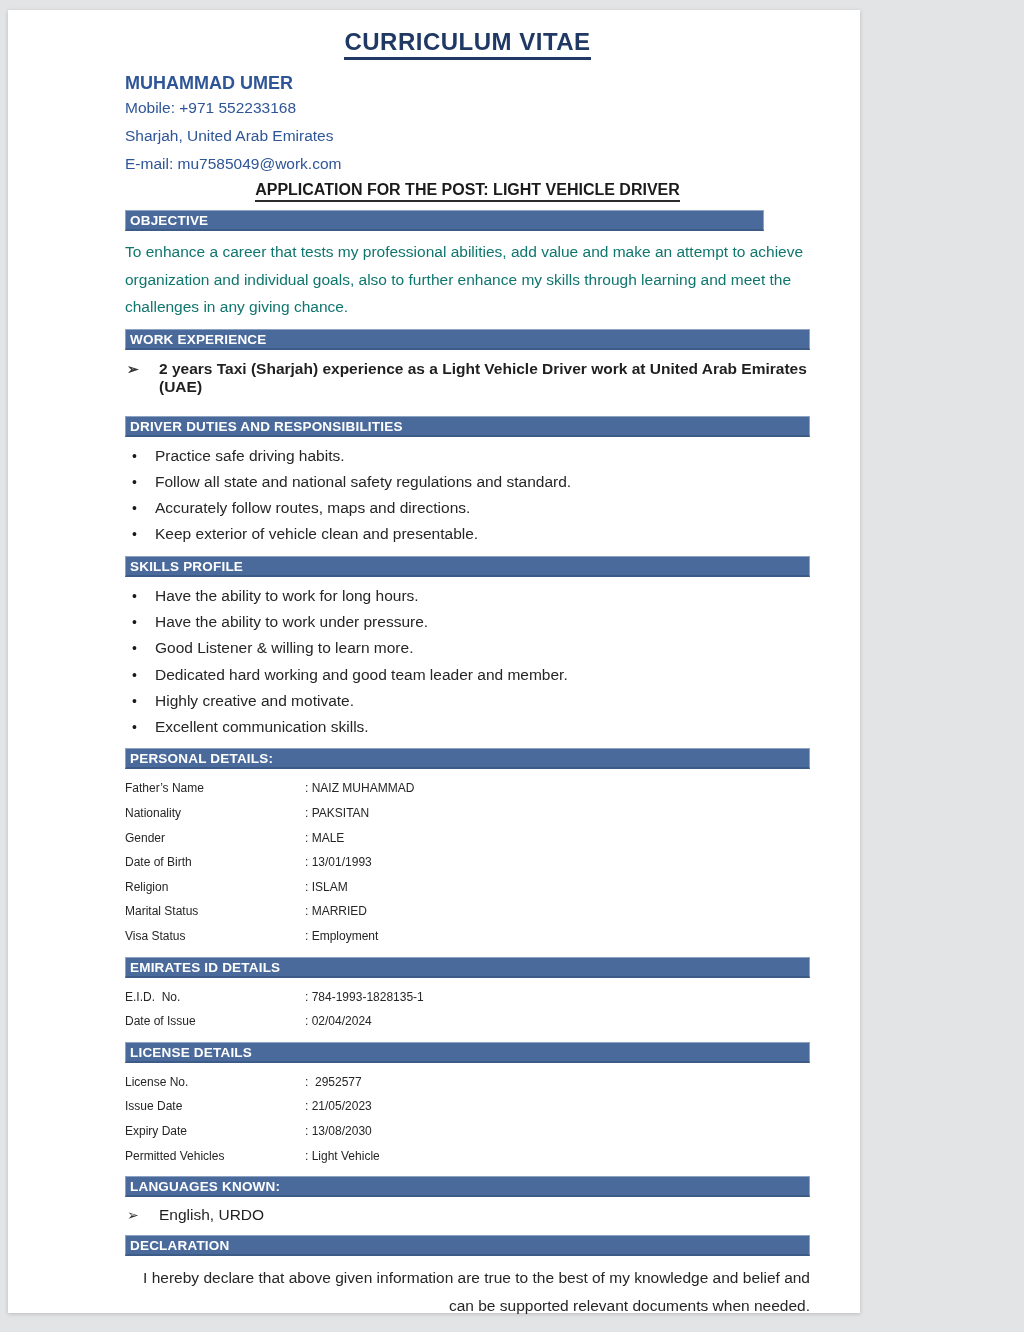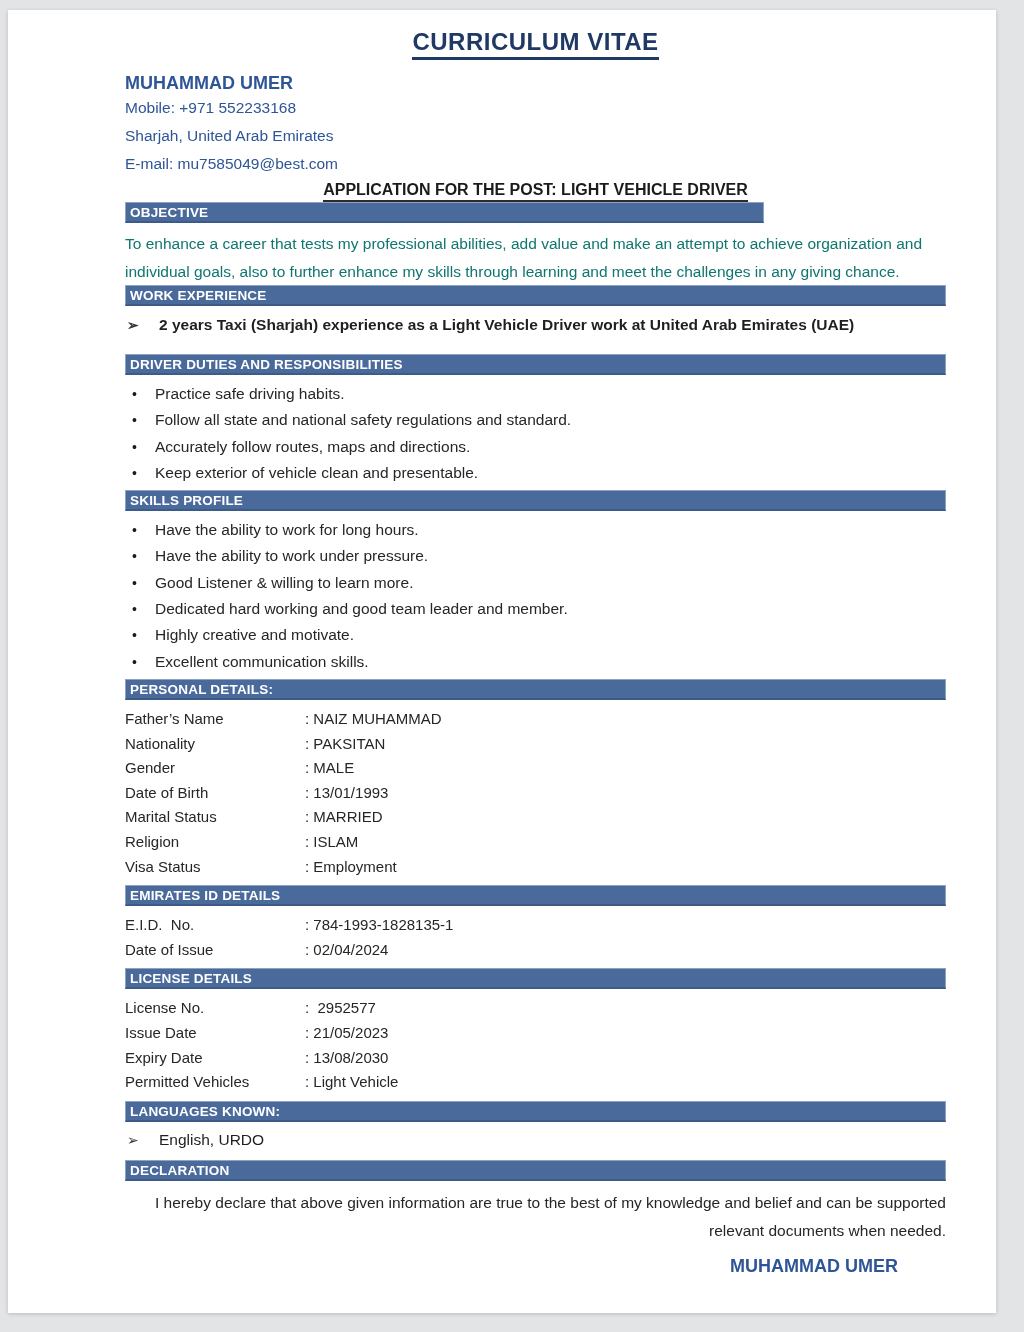--- a/index.html
+++ b/index.html
@@ -7,21 +7,21 @@
   body {
     width: 1024px; height: 1332px;
     background: #e3e4e6;
     font-family: "Liberation Sans", sans-serif;
     position: relative;
     overflow: hidden;
   }
   .page {
     position: absolute;
     left: 8px; top: 10px;
-    width: 988px; height: 1303px;
+    width: 852px; height: 1303px;
     background: #ffffff;
     box-shadow: 0 1px 4px rgba(0,0,0,0.18);
   }
   .content {
     padding: 14px 50px 0 117px;
   }
   .cv-title {
     text-align: center;
     margin: 4px 0 0 0;
   }
@@ -51,20 +51,21 @@
   }
   .application-line span {
     display: inline-block;
     color: #1b1b1b;
     font-size: 16px;
     font-weight: bold;
     border-bottom: 2px solid #2b2b2b;
     padding-bottom: 1px;
   }
   .banner {
+    margin-top: 8px;
     background: #4a6a9c;
     border: 1px solid #8ea2c2;
     border-bottom: 2px solid #3c5b87;
     color: #ffffff;
     font-size: 13.5px;
     font-weight: bold;
     padding: 2px 4px 1px 4px;
     letter-spacing: 0.2px;
   }
   .banner.narrow { width: 639px; }
@@ -102,21 +103,21 @@
     padding-left: 7px;
     flex: 0 0 auto;
     font-size: 14px;
     color: #1a1a1a;
   }
   .detail-rows { margin-top: 7px; margin-bottom: 6px; }
   .detail-row {
     display: flex;
     line-height: 24.6px;
     color: #262626;
-    font-size: 15px;
+    font-size: 12px;
   }
   .detail-row .label {
     width: 180px;
     flex: 0 0 auto;
     white-space: pre-wrap;
   }
   .detail-row .value { white-space: pre-wrap; }
   .lang-item { margin: 9px 0 11px 0; }
   .declaration-text {
     margin-top: 8px;
@@ -140,21 +141,21 @@
 <div class="page">
   <div class="content">
 
     <div class="cv-title">
       <span>CURRICULUM VITAE</span>
     </div>
 
     <div class="person-name">MUHAMMAD UMER</div>
     <div class="contact-line">Mobile: +971 552233168</div>
     <div class="contact-line">Sharjah, United Arab Emirates</div>
-    <div class="contact-line">E-mail: mu7585049@best.com</div>
+    <div class="contact-line">E-mail: mu7585049@work.com</div>
 
     <div class="application-line">
       <span>APPLICATION FOR THE POST: LIGHT VEHICLE DRIVER</span>
     </div>
 
     <div class="banner narrow">OBJECTIVE</div>
     <div class="body-text">To enhance a career that tests my professional abilities, add value and make an attempt to achieve organization and individual goals, also to further enhance my skills through learning and meet the challenges in any giving chance.</div>
 
     <div class="banner">WORK EXPERIENCE</div>
     <div class="arrow-item bold">
@@ -222,26 +223,26 @@
       </div>
         <div class="detail-row">
         <span class="label">Gender</span>
         <span class="value">: MALE</span>
       </div>
         <div class="detail-row">
         <span class="label">Date of Birth</span>
         <span class="value">: 13/01/1993</span>
       </div>
         <div class="detail-row">
+        <span class="label">Religion</span>
+        <span class="value">: ISLAM</span>
+      </div>
+        <div class="detail-row">
         <span class="label">Marital Status</span>
         <span class="value">: MARRIED</span>
-      </div>
-        <div class="detail-row">
-        <span class="label">Religion</span>
-        <span class="value">: ISLAM</span>
       </div>
         <div class="detail-row">
         <span class="label">Visa Status</span>
         <span class="value">: Employment</span>
       </div>
       </div>
 
     <div class="banner">EMIRATES ID DETAILS</div>
     <div class="detail-rows">
         <div class="detail-row">

